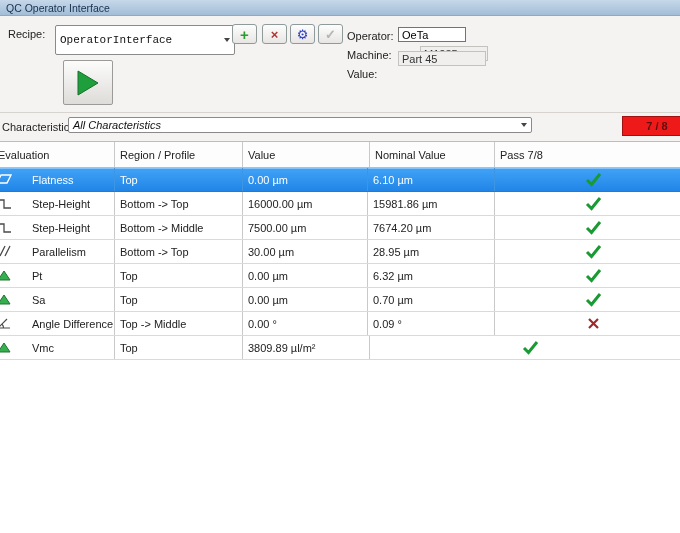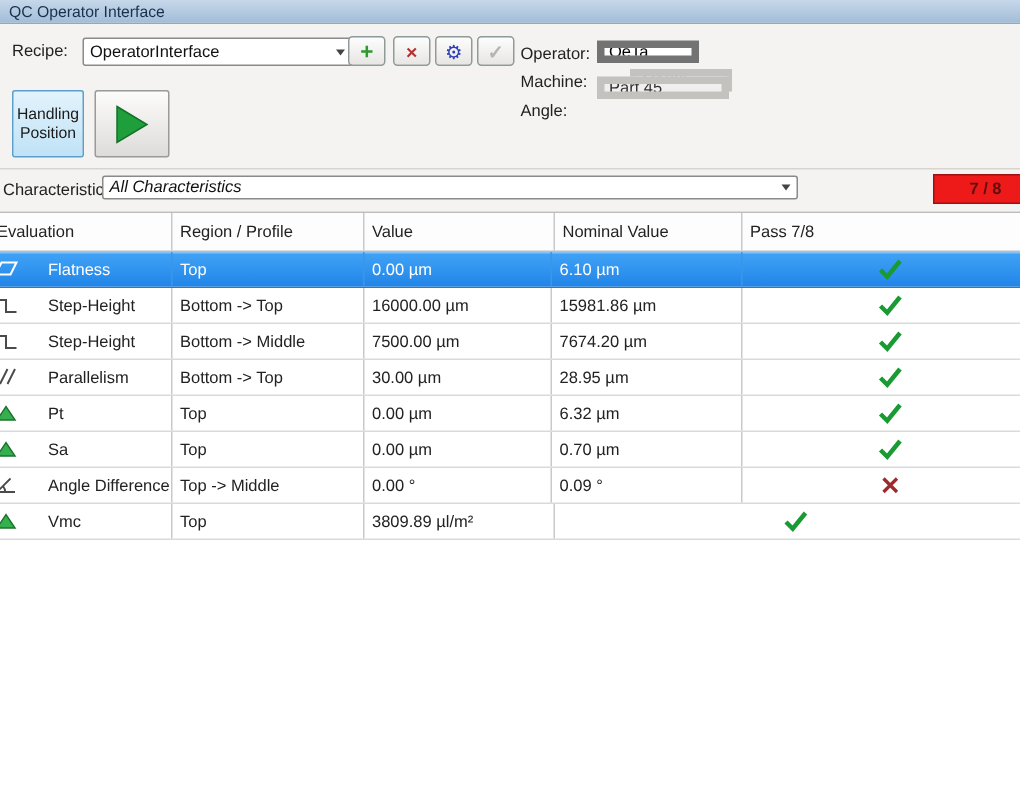--- a/index.html
+++ b/index.html
@@ -55,21 +55,21 @@
     border-radius:3px; background:linear-gradient(#fdfdfd,#e7e6e4);
     display:flex; align-items:center; justify-content:center;
     font-weight:bold; cursor:default;
   }
   .tool-btn.add   { color:#2c9a2c; font-size:15px; }
   .tool-btn.del   { color:#b03434; font-size:13px; }
   .tool-btn.gear  { color:#2e3ebc; font-size:13px; font-weight:normal; }
   .tool-btn.ok    { color:#b5b5b5; font-size:13px; }
 
   .field {
-    position:absolute; height:15px; border:5px solid #737373; font-size:11px;
+    position:absolute; height:15px; border:1px solid #737373; font-size:11px;
     padding:0 3px; font-family:"Liberation Sans", sans-serif;
   }
   .field.editable { background:#ffffff; }
   .field.readonly { background:#f0efee; border-color:#c4c2bf; color:#333; }
 
   .handling-btn {
     position:absolute; left:8px; top:60px; width:48px; height:45px;
     background:linear-gradient(#e3f3fc,#bfe2f6);
     border:1px solid #5ba0cc; border-radius:2px;
     display:flex; align-items:center; justify-content:center; text-align:center;
@@ -126,42 +126,39 @@
 
   <div class="titlebar">
     <span>QC Operator Interface</span>
   </div>
 
   <div class="top-panel">
     <div class="hline-buttons"></div>
   </div>
 
   <span class="lbl" style="left:8px; top:28px;">Recipe:</span>
-  <div class="combo" style="left:55px; top:25px; width:180px; height:19px;">
+  <div class="combo" style="left:55px; top:25px; width:180px; height:30px;font-family:Liberation Mono, monospace;">
     <span class="combo-text">OperatorInterface</span>
     <span class="combo-arrow">
         <i></i>
       </span>
   </div>
 
   <div class="tool-btn add" style="left:232px; top:24px;">+</div>
   <div class="tool-btn del" style="left:262px; top:24px;">×</div>
   <div class="tool-btn gear" style="left:290px; top:24px;">⚙</div>
   <div class="tool-btn ok" style="left:318px; top:24px;">✓</div>
 
   <span class="lbl" style="left:347px; top:30px;">Operator:</span>
   <input class="field editable" style="left: 398px; top: 27px; width: 68px;" value="OeTa">
   <span class="lbl" style="left:347px; top:49px;">Machine:</span>
   <input class="field readonly" style="left: 420px; top: 46px; width: 68px;" readonly="" value="M1235">
-  <span class="lbl" style="left:347px; top:68px;">Angle:</span>
+  <span class="lbl" style="left:347px; top:68px;">Value:</span>
   <input class="field readonly" style="left: 398px; top: 51px; width: 88px;" readonly="" value="Part 45">
 
-  <div class="handling-btn">
-    <span>Handling Position</span>
-  </div>
   <div class="play-btn">
     <svg width="24" height="26" viewBox="0 0 24 26">
       <polygon points="2,1 22,13 2,25" fill="#1f9e3c" stroke="#14702a" stroke-width="1"></polygon>
     </svg>
   </div>
 
   <span class="lbl char-label">Characteristic:</span>
   <div class="combo char-combo">
     <span class="combo-text">All Characteristics</span>
     <span class="combo-arrow">

